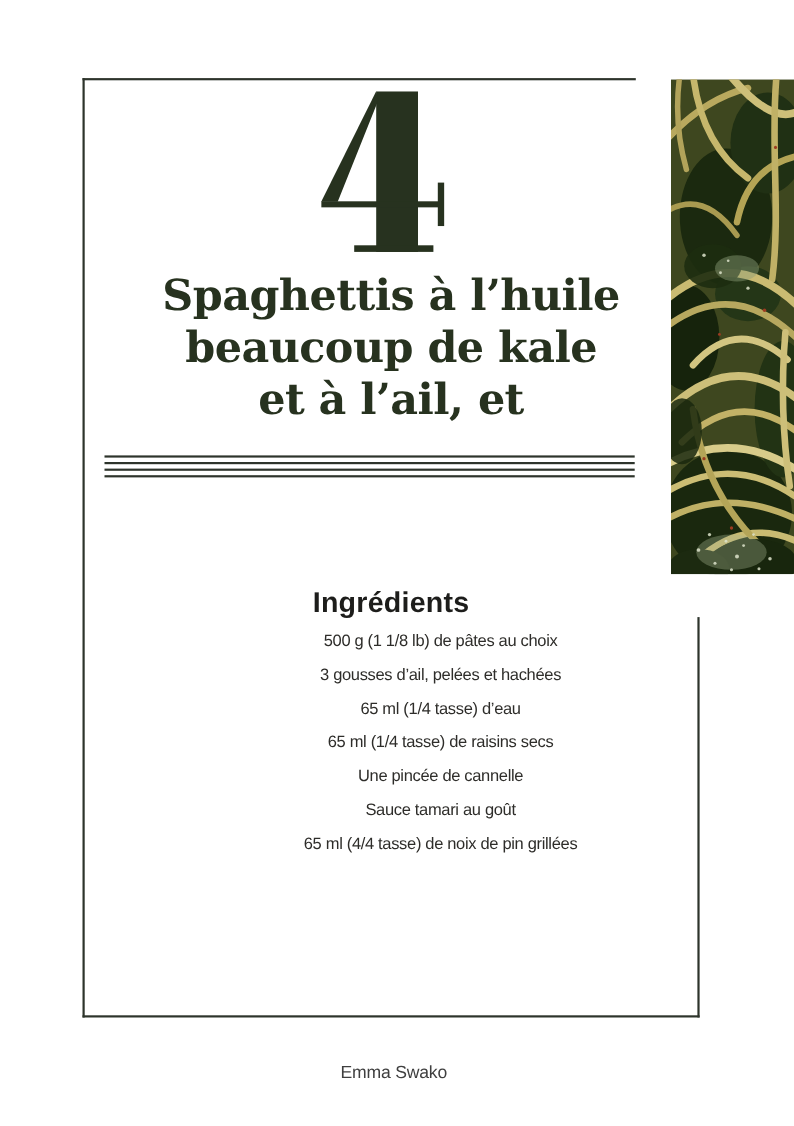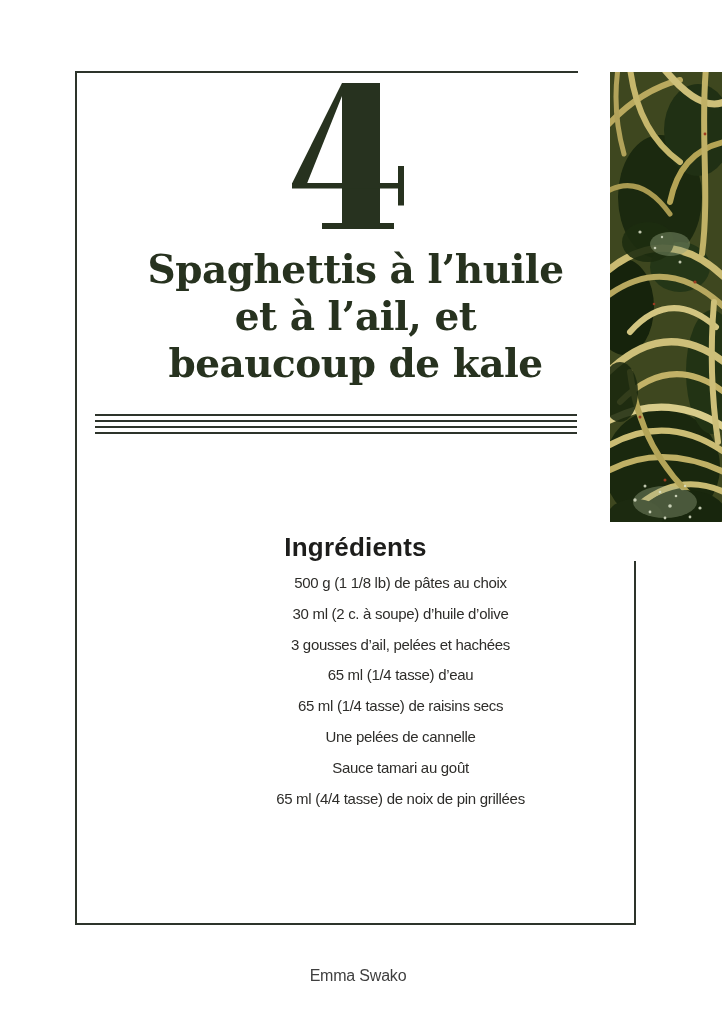--- a/index.html
+++ b/index.html
@@ -85,39 +85,38 @@
       <rect x="50" y="0" width="38" height="146" fill="currentColor"></rect>
       <polygon points="50,0 0,100.5 15,100.5 52,8" fill="currentColor"></polygon>
       <rect x="0" y="100" width="111" height="5.5" fill="currentColor"></rect>
       <rect x="106" y="83" width="6" height="39.5" fill="currentColor"></rect>
       <rect x="30" y="140" width="72" height="6" fill="currentColor"></rect>
     </svg>
   </div>
 
   <div class="title">
     <div>Spaghettis à l’huile</div>
+    <div>beaucoup de kale</div>
     <div>et à l’ail, et</div>
-    <div>beaucoup de kale</div>
   </div>
 
   <div class="rules">
     <div class="rule"></div>
     <div class="rule"></div>
     <div class="rule"></div>
     <div class="rule"></div>
   </div>
 
   <div class="ing-heading">Ingrédients</div>
   <div class="ing-list">
     <div>500 g (1 1/8 lb) de pâtes au choix</div>
-    <div>30 ml (2 c. à soupe) d’huile d’olive</div>
     <div>3 gousses d’ail, pelées et hachées</div>
     <div>65 ml (1/4 tasse) d’eau</div>
     <div>65 ml (1/4 tasse) de raisins secs</div>
-    <div>Une pelées de cannelle</div>
+    <div>Une pincée de cannelle</div>
     <div>Sauce tamari au goût</div>
     <div>65 ml (4/4 tasse) de noix de pin grillées</div>
   </div>
 
   <div class="footer">Emma Swako</div>
 
   <div class="photo" aria-hidden="true">
     <svg viewBox="0 0 112 450" xmlns="http://www.w3.org/2000/svg" preserveAspectRatio="none">
       <rect width="112" height="450" fill="#3e471f"></rect>
 

